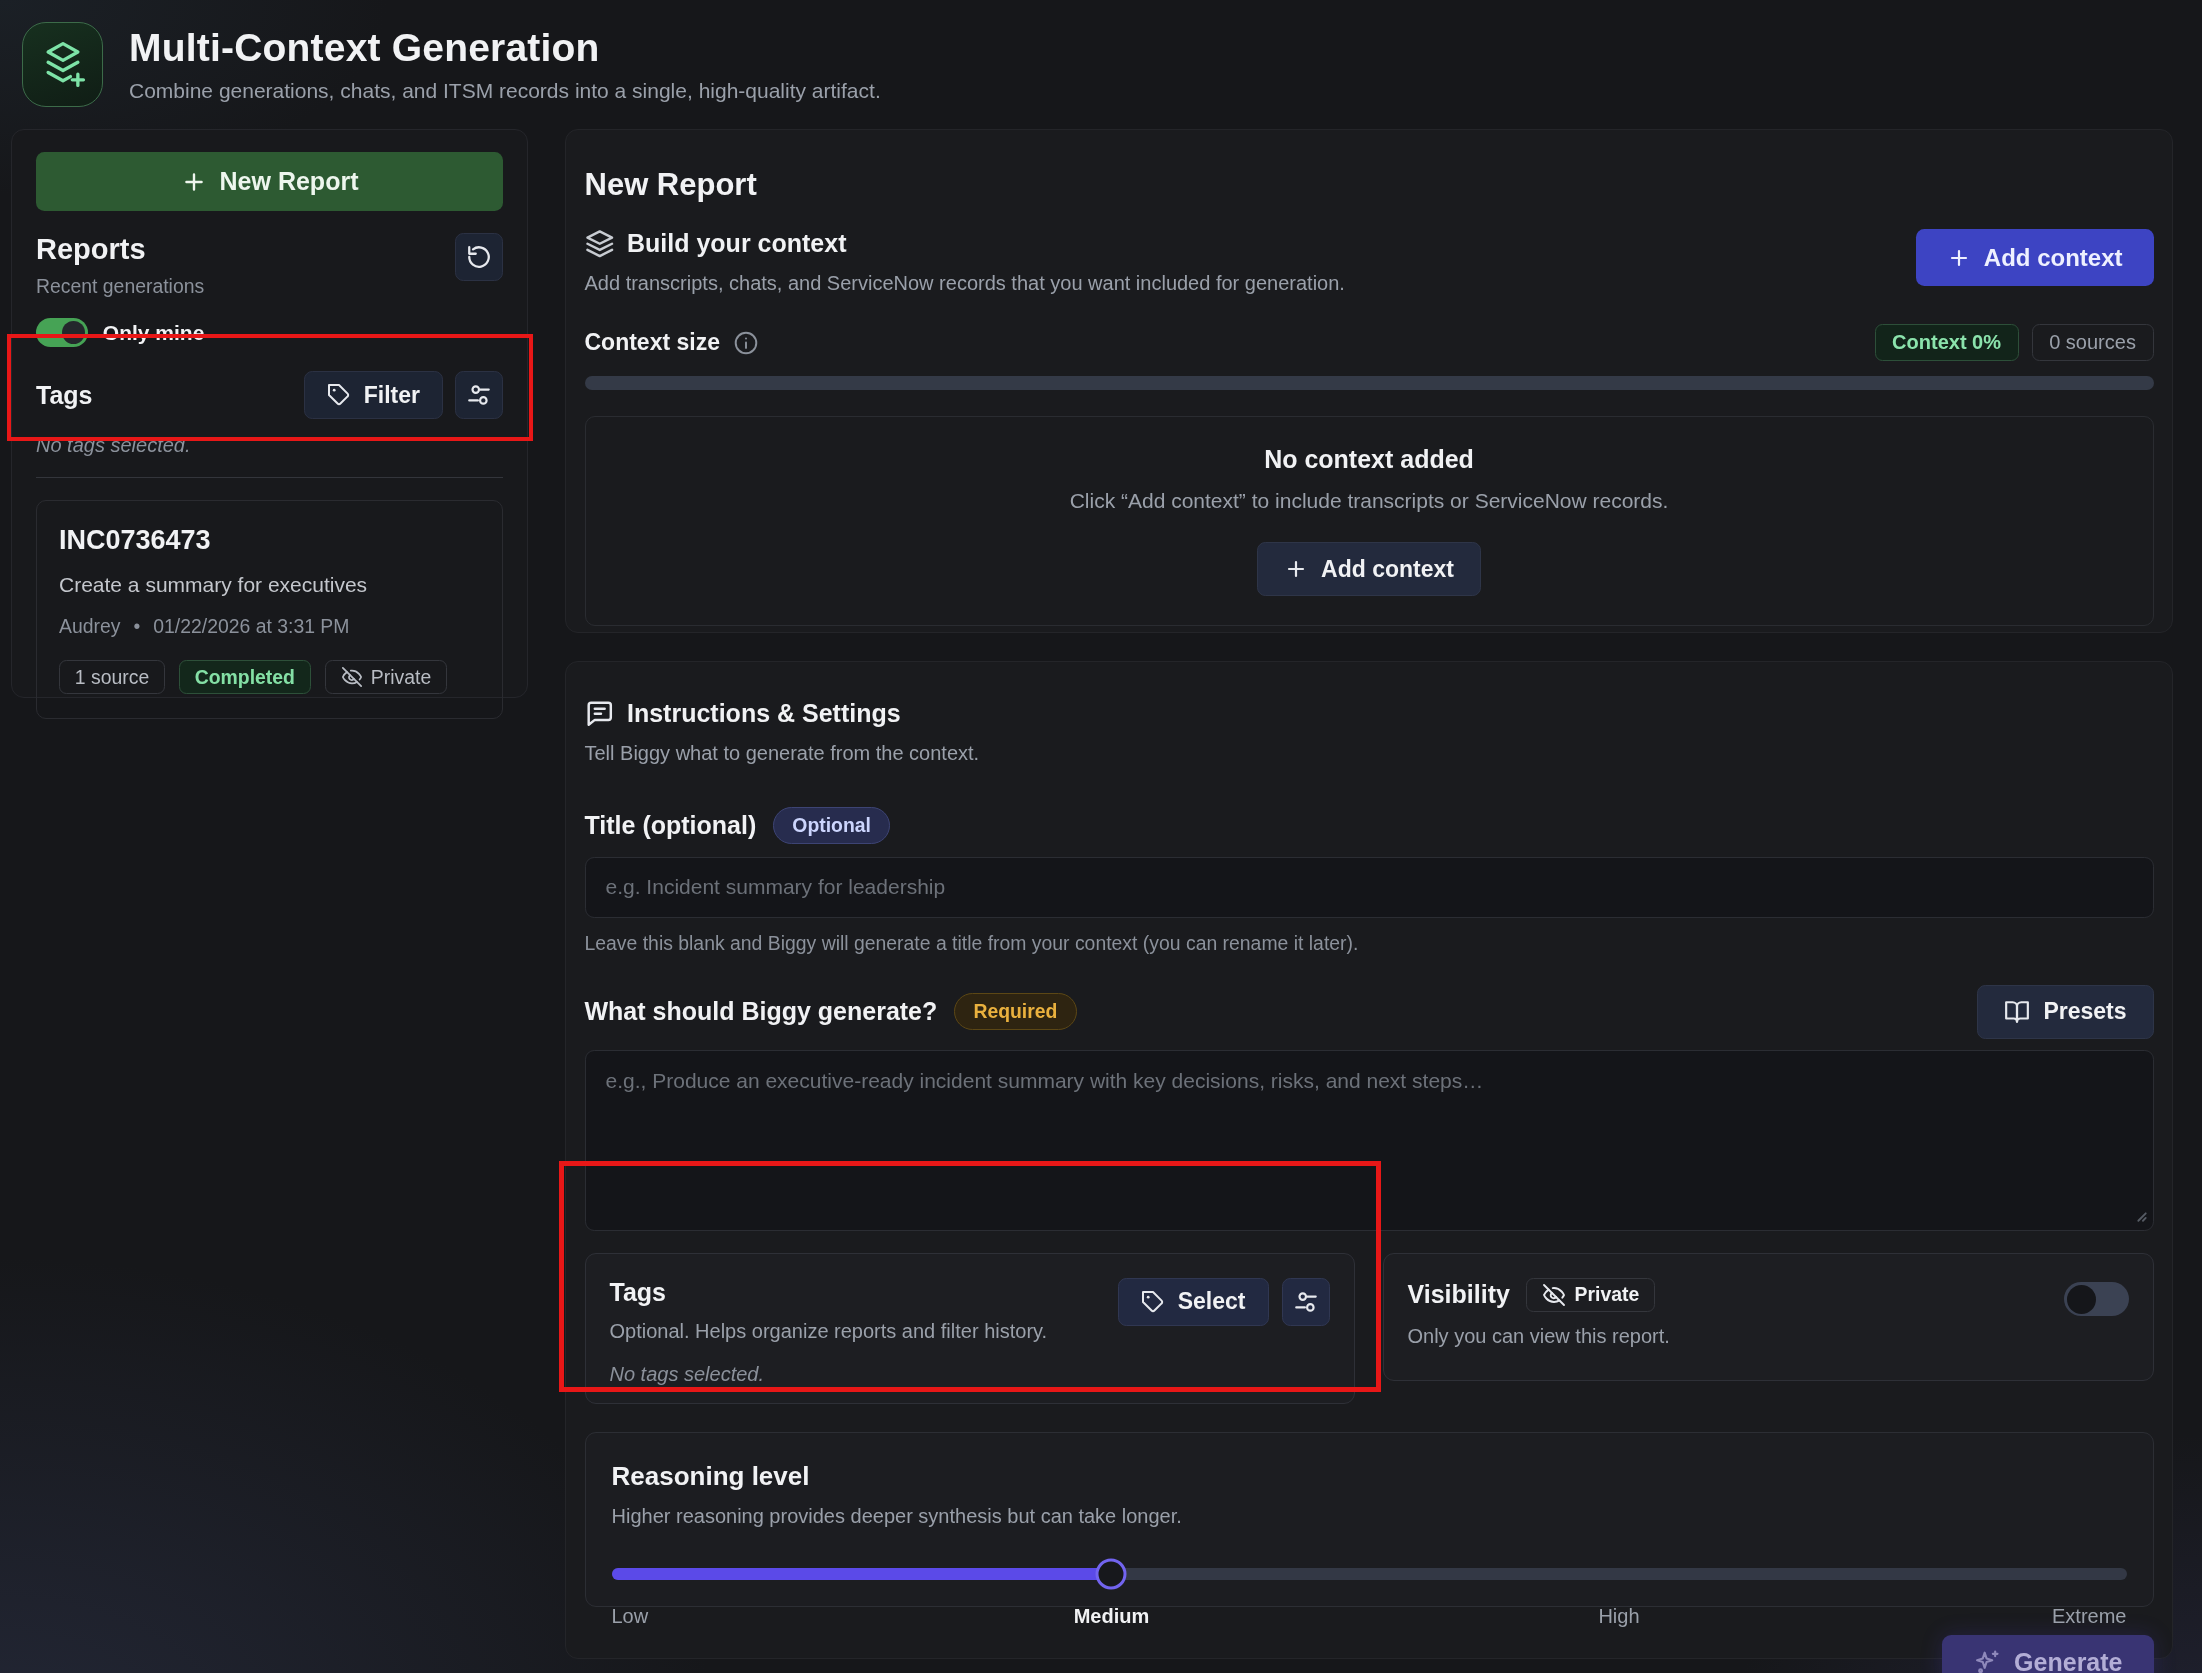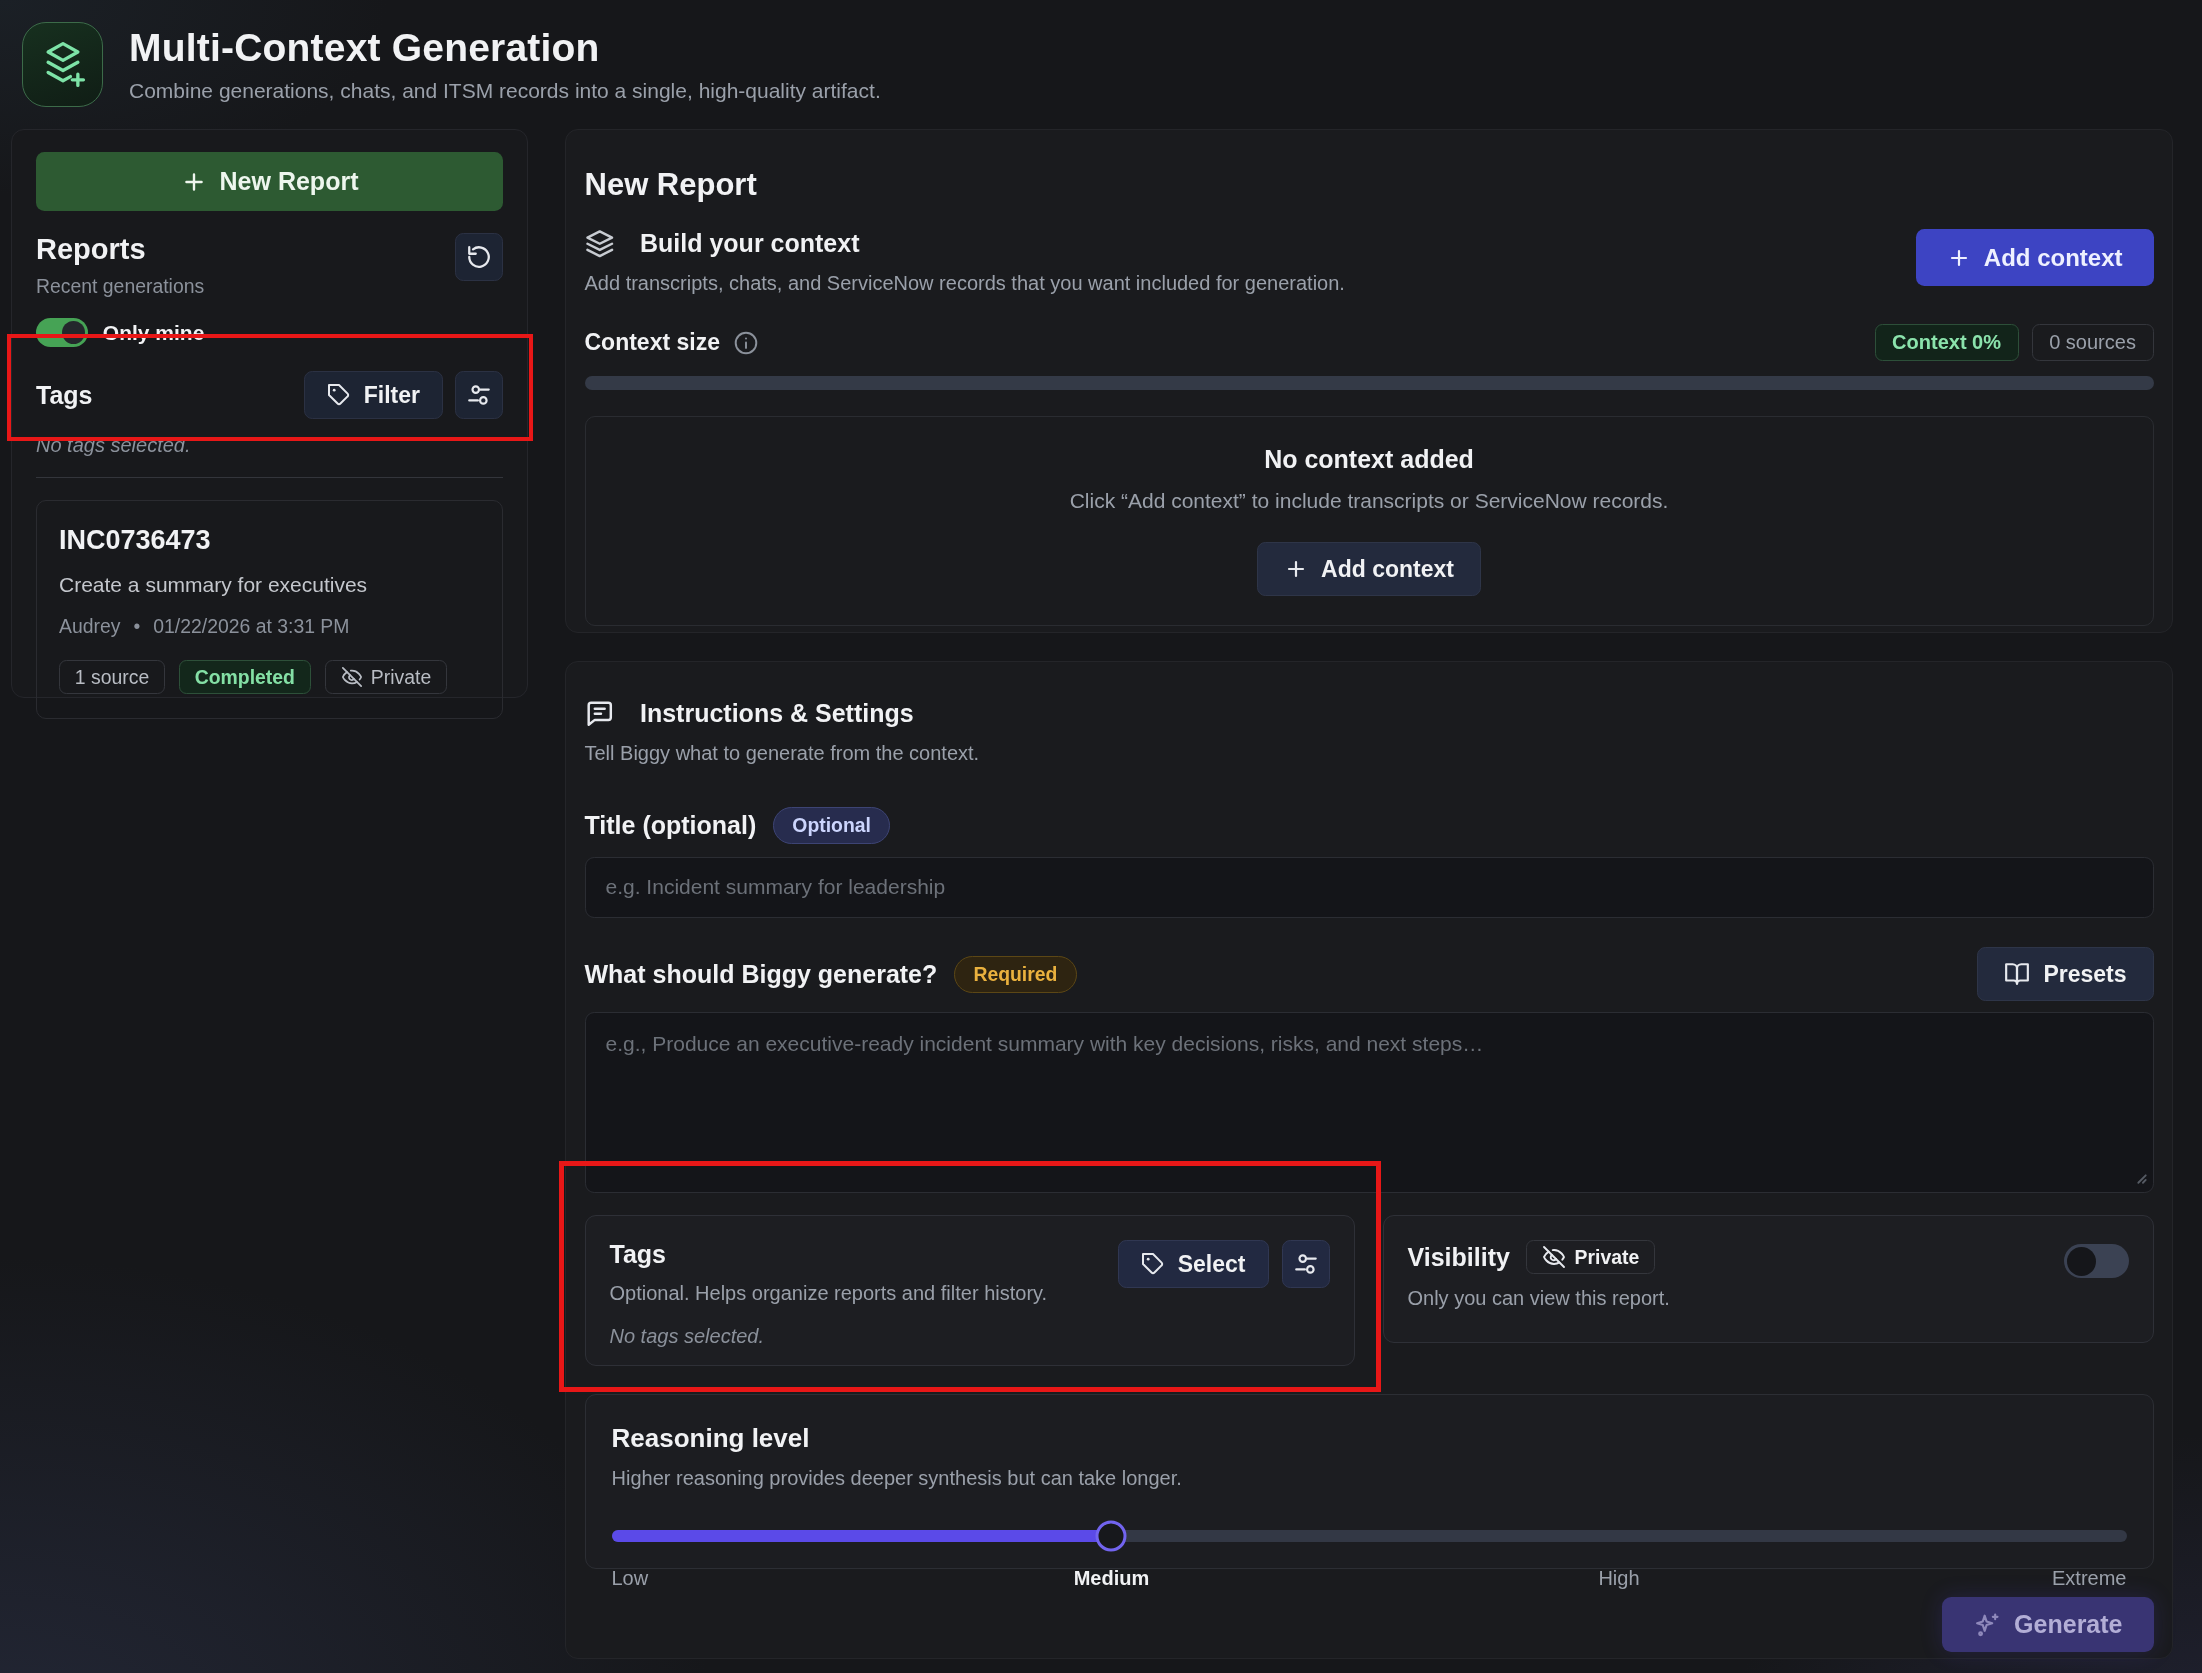--- a/index.html
+++ b/index.html
@@ -52,21 +52,21 @@
   .rc-badges { display:flex; gap:14px; margin-top:22px; }
   .badge { display:inline-flex; align-items:center; gap:8.3px; height:34px; padding:0 14.8px; border-radius:7.4px; font-size:19.4px; color:#b9bdc4; border:0.9px solid #34363c; background:transparent; }
   .badge.green { color:#84e0a5; background:#13271b; border-color:#2d5039; font-weight:bold; }
 
   
   .panel { position:absolute; left:565px; width:1608px; background:#1a1b1e; border:0.9px solid #242529; border-radius:13px; padding:37px 18.5px 0 18.5px; }
   .panel1 { top:129px; height:504px; }
   .panel2 { top:661px; height:998px; border-bottom-left-radius:13px; }
   .main-title { font-size:31px; font-weight:bold; }
   .build-row { display:flex; justify-content:space-between; align-items:flex-start; margin-top:26px; }
-  .sec-head { display:flex; align-items:center; gap:26px; }
+  .sec-head { display:flex; align-items:center; gap:13px; }
   .sec-title { font-size:25px; font-weight:bold; }
   .sec-sub { font-size:20px; color:#9aa0aa; margin-top:13px; }
   .primary-btn { height:57px; padding:0 31px; background:#3d44c3; border-radius:8.3px; font-size:24px; font-weight:bold; color:#eef0ff; }
   .ctx-row { display:flex; justify-content:space-between; align-items:center; margin-top:29.5px; }
   .ctx-label { display:flex; align-items:center; gap:13px; font-size:23px; font-weight:bold; }
   .ctx-badges { display:flex; gap:13px; }
   .pill-badge { height:37px; display:inline-flex; align-items:center; padding:0 16.6px; border-radius:7.4px; font-size:20px; font-weight:bold; }
   .pill-badge.green { color:#8be3ac; background:#12241a; border:0.9px solid #2d4f39; }
   .pill-badge.gray { color:#9aa0aa; background:transparent; border:0.9px solid #34363c; font-weight:normal; }
   .progress { margin-top:14.8px; height:14px; border-radius:7.4px; background:#343a47; overflow:hidden; }
@@ -308,20 +308,21 @@
       </span>
       <span class="sec-title">Instructions &amp; Settings</span>
     </div>
     <div class="sec-sub">Tell Biggy what to generate from the context.</div>
 
     <div class="field-row">
       <span class="field-label">Title (optional)</span>
       <span class="pill indigo">Optional</span>
     </div>
     <input class="text-input" type="text" placeholder="e.g. Incident summary for leadership" style="">
+    <div class="helper">Leave this blank and Biggy will generate a title from your context (you can rename it later).</div>
 
     <div class="prompt-row">
       <div class="left">
         <span class="field-label">What should Biggy generate?</span>
         <span class="pill amber">Required</span>
       </div>
       <button class="btn navy-btn">
         <span>
           <svg width="26" height="26" viewBox="0 0 24 24" fill="none" stroke="#e7e9ee" stroke-width="2" stroke-linecap="round" stroke-linejoin="round">
             <path d="M2 3h6a4 4 0 0 1 4 4v14a3 3 0 0 0-3-3H2z"></path>

